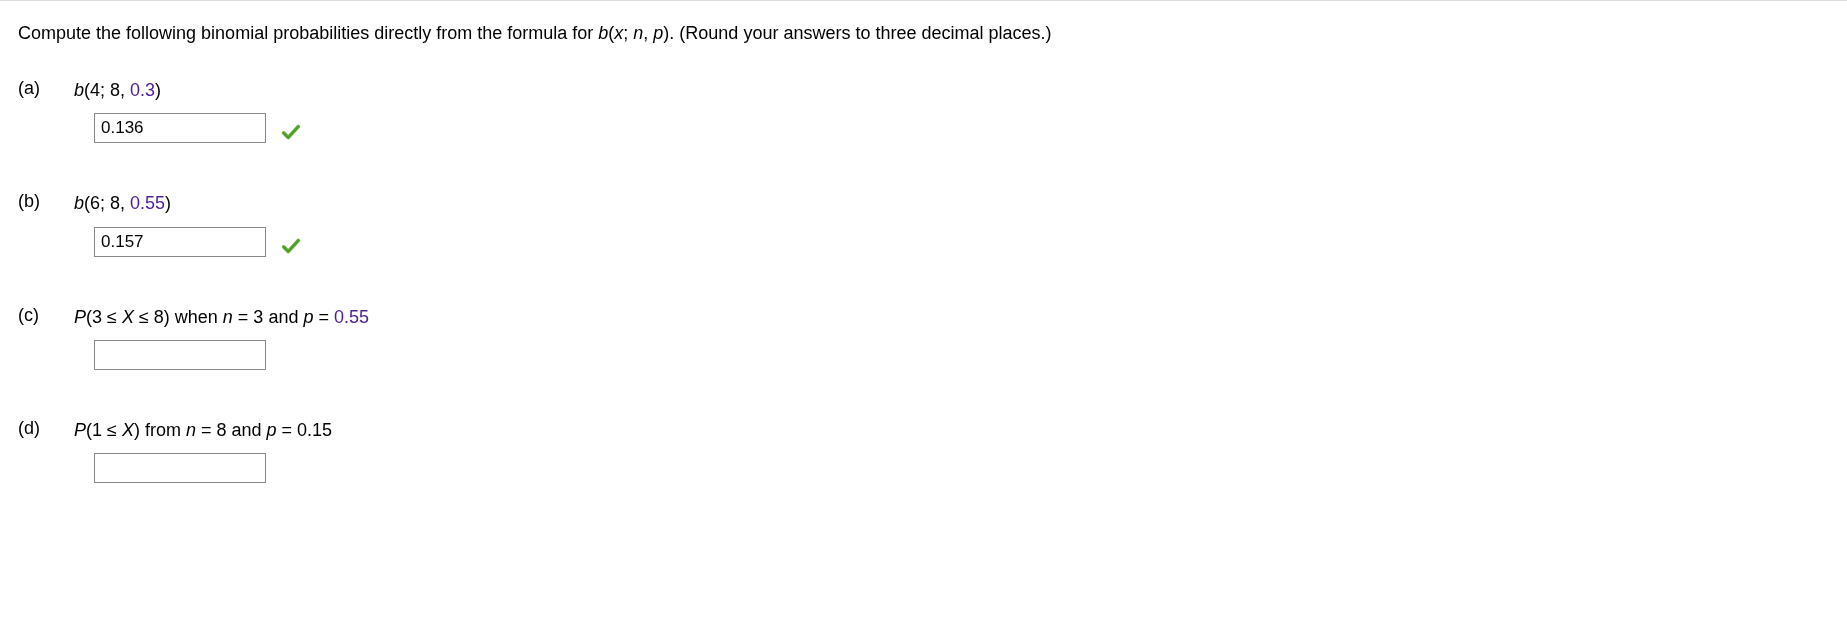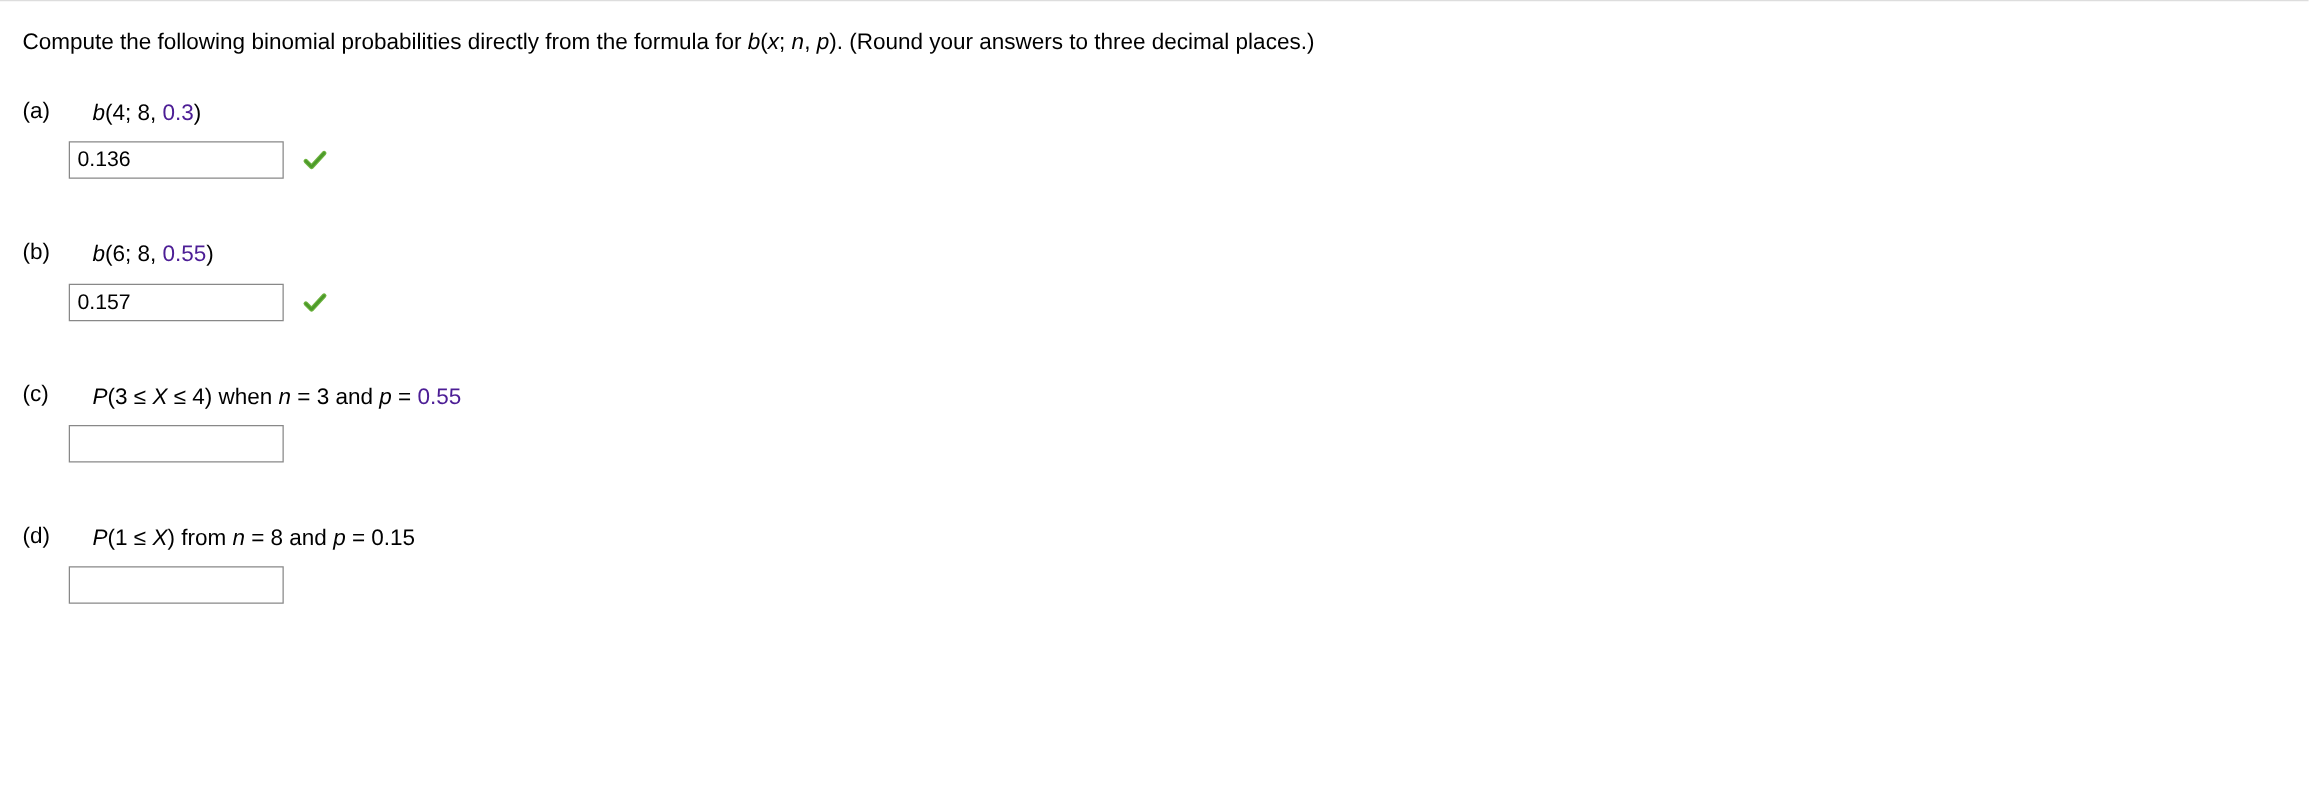--- a/index.html
+++ b/index.html
@@ -33,23 +33,23 @@
   }
   .plabel {
     width: 56px;
     flex: 0 0 56px;
   }
   .ptext {
     line-height: 1.4;
   }
   .answer-row {
     margin-top: 10px;
-    margin-left: 37px;
+    margin-left: 76px;
     display: flex;
-    align-items: center;
+    align-items: flex-end;
   }
   input.answer {
     width: 172px;
     height: 30px;
     font-family: Verdana, Geneva, sans-serif;
     font-size: 17px;
     padding: 2px 6px;
     border: 1px solid #888;
     box-sizing: border-box;
     background: #fff;
@@ -105,21 +105,21 @@
           <path d="M4 13 L9 18 L20 6" fill="none" stroke="#4c9a2a" stroke-width="2" stroke-linecap="round" stroke-linejoin="round"></path>
         </svg>
       </span>
     </div>
   </div>
 
   <div class="problem">
     <div class="row">
       <div class="plabel">(c)</div>
       <div class="ptext">
-        <span class="italic">P</span><span>(3 ≤ </span><span class="italic">X</span><span> ≤ 4) when </span><span class="italic">n</span><span> = 3 and </span><span class="italic">p</span><span> = </span><span class="accent">0.55</span>
+        <span class="italic">P</span><span>(3 ≤ </span><span class="italic">X</span><span> ≤ 8) when </span><span class="italic">n</span><span> = 3 and </span><span class="italic">p</span><span> = </span><span class="accent">0.55</span>
       </div>
     </div>
     <div class="answer-row">
       <input class="answer" type="text" value="" style="">
     </div>
   </div>
 
   <div class="problem" style="margin-bottom:0;">
     <div class="row">
       <div class="plabel">(d)</div>

